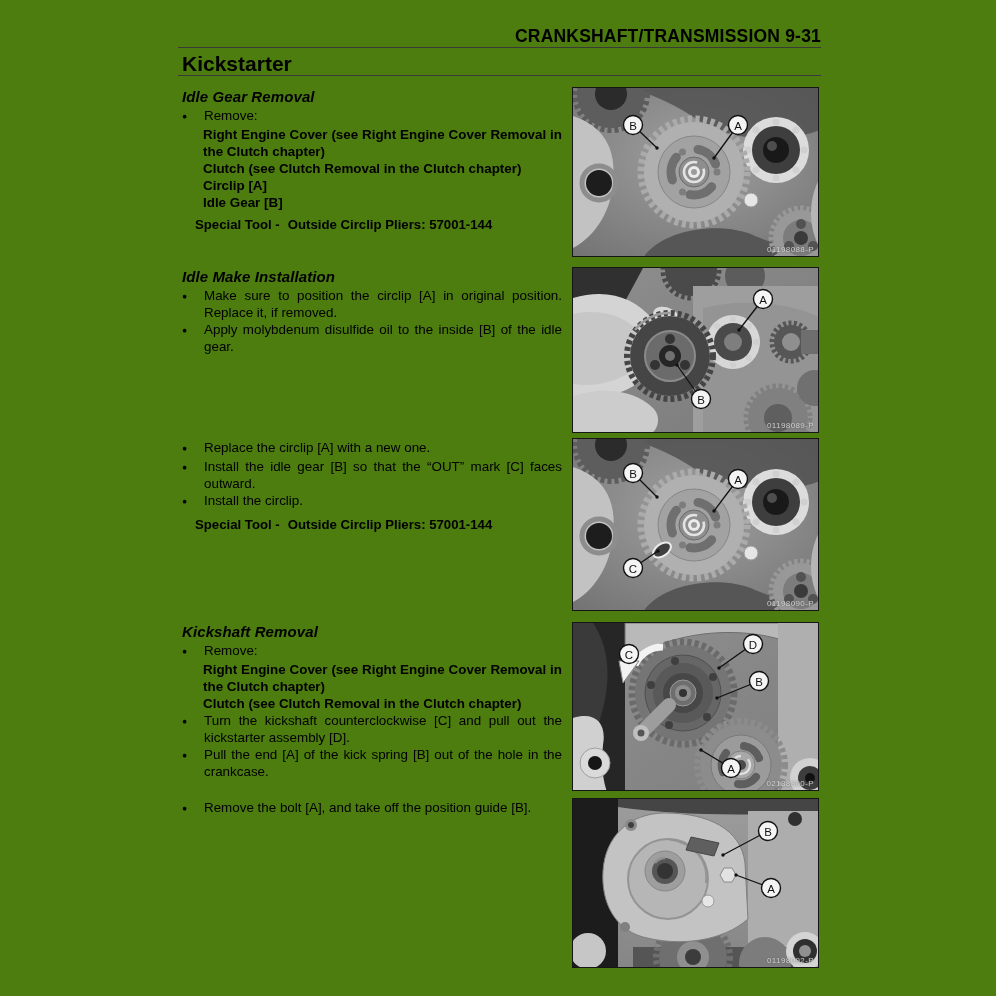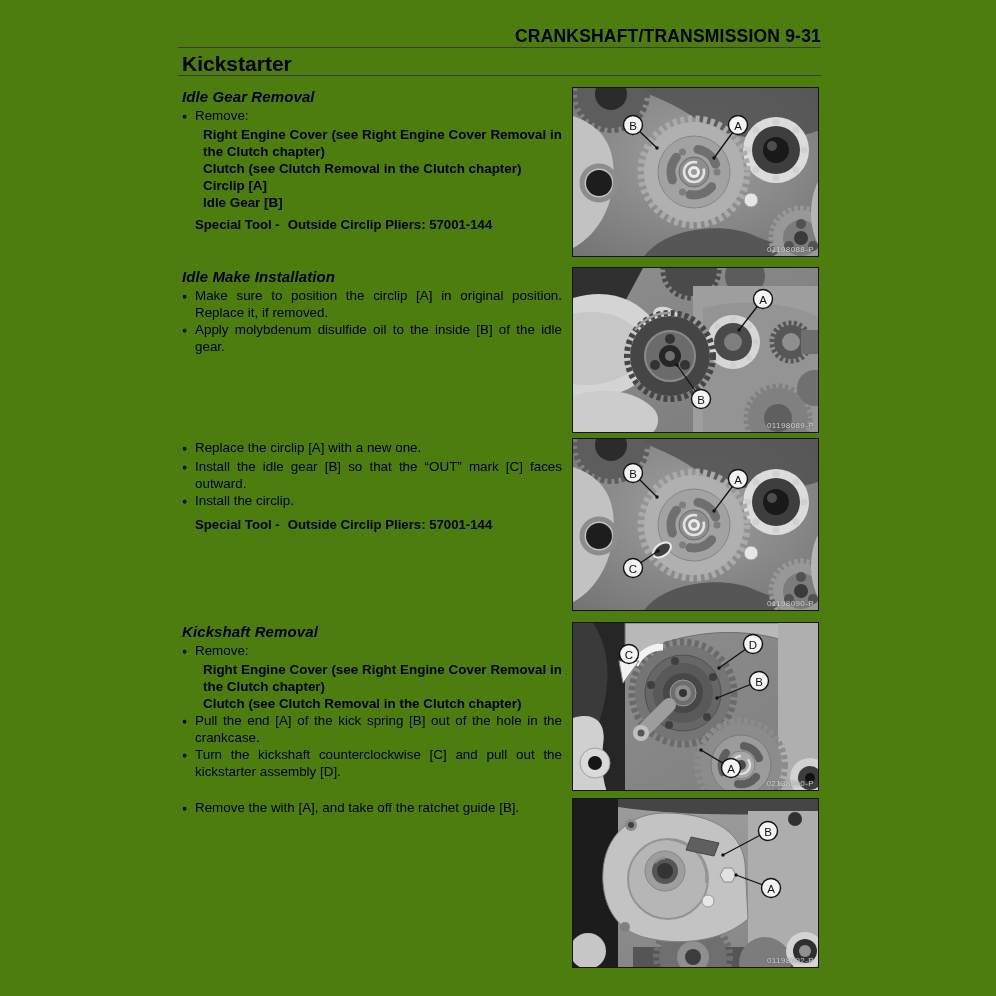--- a/index.html
+++ b/index.html
@@ -11,21 +11,21 @@
   .rule{position:absolute;left:178px;width:643px;border-top:1.6px solid #3a3a3a;height:0;}
   .rule-top{top:47px;}
   .rule-section{top:75px;}
   .section-title{position:absolute;top:52px;left:182px;font-weight:bold;font-size:21px;}
 
   .block{position:absolute;left:182px;width:380px;font-size:13.4px;line-height:17px;}
   .block h3{margin:0 0 1px 0;font-size:15px;font-style:italic;font-weight:bold;line-height:18px;letter-spacing:0.1px;}
   .li{display:flex;}
   .bullet{width:13px;flex:none;}
   .bullet::before{content:"●";font-size:8.5px;line-height:17px;position:relative;top:-1px;}
-  .txt{flex:1;text-align:justify;}
+  .txt{flex:1;text-align:justify;margin-left:9px;}
   .sub{margin-left:21px;text-align:justify;font-weight:bold;}
   .tool{margin-left:13px;margin-top:5px;font-weight:bold;font-size:13.2px;}
   .tool .gap{display:inline-block;width:8px;}
 
   .photo{position:absolute;left:572px;width:247px;background:#8d8d8d;border:1.6px solid #161616;
     box-sizing:border-box;overflow:hidden;}
   .photo svg{position:absolute;left:0;top:0;}
   .photo .overlay{z-index:3;}
   .watermark{position:absolute;right:4px;bottom:2px;font-size:8px;color:#d9d9d9;opacity:.9;
     letter-spacing:.4px;z-index:4;text-shadow:0 0 2px #555;}
@@ -88,32 +88,32 @@
   <section class="block" style="top:623px">
     <h3>Kickshaft Removal</h3>
     <div class="li">
       <span class="bullet"></span>
       <span class="txt">Remove:</span>
     </div>
     <div class="sub">Right Engine Cover (see Right Engine Cover Removal in the Clutch chapter)</div>
     <div class="sub">Clutch (see Clutch Removal in the Clutch chapter)</div>
     <div class="li">
       <span class="bullet"></span>
+      <span class="txt">Turn the kickshaft counterclockwise [C] and pull out the kickstarter assembly [D].</span>
+    </div>
+    <div class="li">
+      <span class="bullet"></span>
       <span class="txt">Pull the end [A] of the kick spring [B] out of the hole in the crankcase.</span>
     </div>
-    <div class="li">
-      <span class="bullet"></span>
-      <span class="txt">Turn the kickshaft counterclockwise [C] and pull out the kickstarter assembly [D].</span>
-    </div>
   </section>
 
   <section class="block" style="top:799px">
     <div class="li">
       <span class="bullet"></span>
-      <span class="txt">Remove the with [A], and take off the ratchet guide [B].</span>
+      <span class="txt">Remove the bolt [A], and take off the position guide [B].</span>
     </div>
   </section>
 
   <figure class="photo" style="top:87px;height:170px;margin:0">
     <svg class="scene" width="247" height="170">
       <defs>
           <radialGradient id="s1bg" cx="50%" cy="40%" r="75%">
         <stop offset="0%" stop-color="#a0a0a0"></stop>
             <stop offset="100%" stop-color="#747474"></stop>
           </radialGradient>

